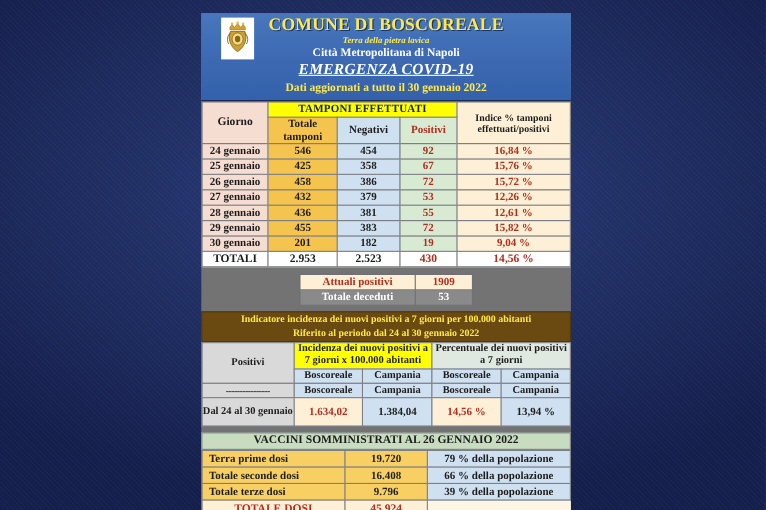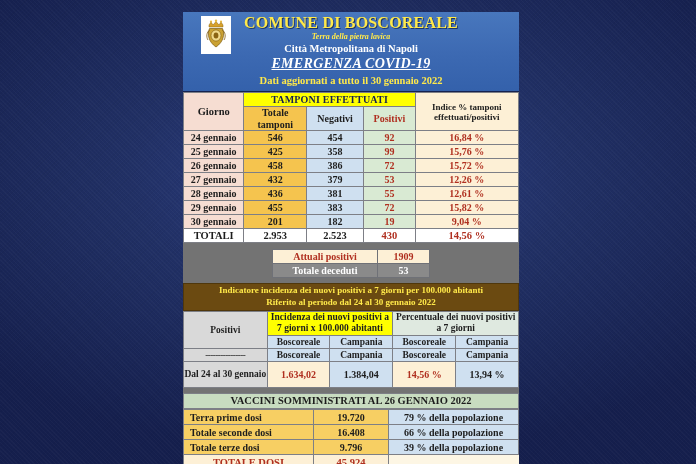--- a/index.html
+++ b/index.html
@@ -173,21 +173,21 @@
       <td class="c-day">24 gennaio</td>
       <td class="c-tot">546</td>
       <td class="c-neg">454</td>
       <td class="c-pos">92</td>
       <td class="c-idx">16,84 %</td>
     </tr>
     <tr>
       <td class="c-day">25 gennaio</td>
       <td class="c-tot">425</td>
       <td class="c-neg">358</td>
-      <td class="c-pos">99</td>
+      <td class="c-pos">67</td>
       <td class="c-idx">15,76 %</td>
     </tr>
     <tr>
       <td class="c-day">26 gennaio</td>
       <td class="c-tot">458</td>
       <td class="c-neg">386</td>
       <td class="c-pos">72</td>
       <td class="c-idx">15,72 %</td>
     </tr>
     <tr>

